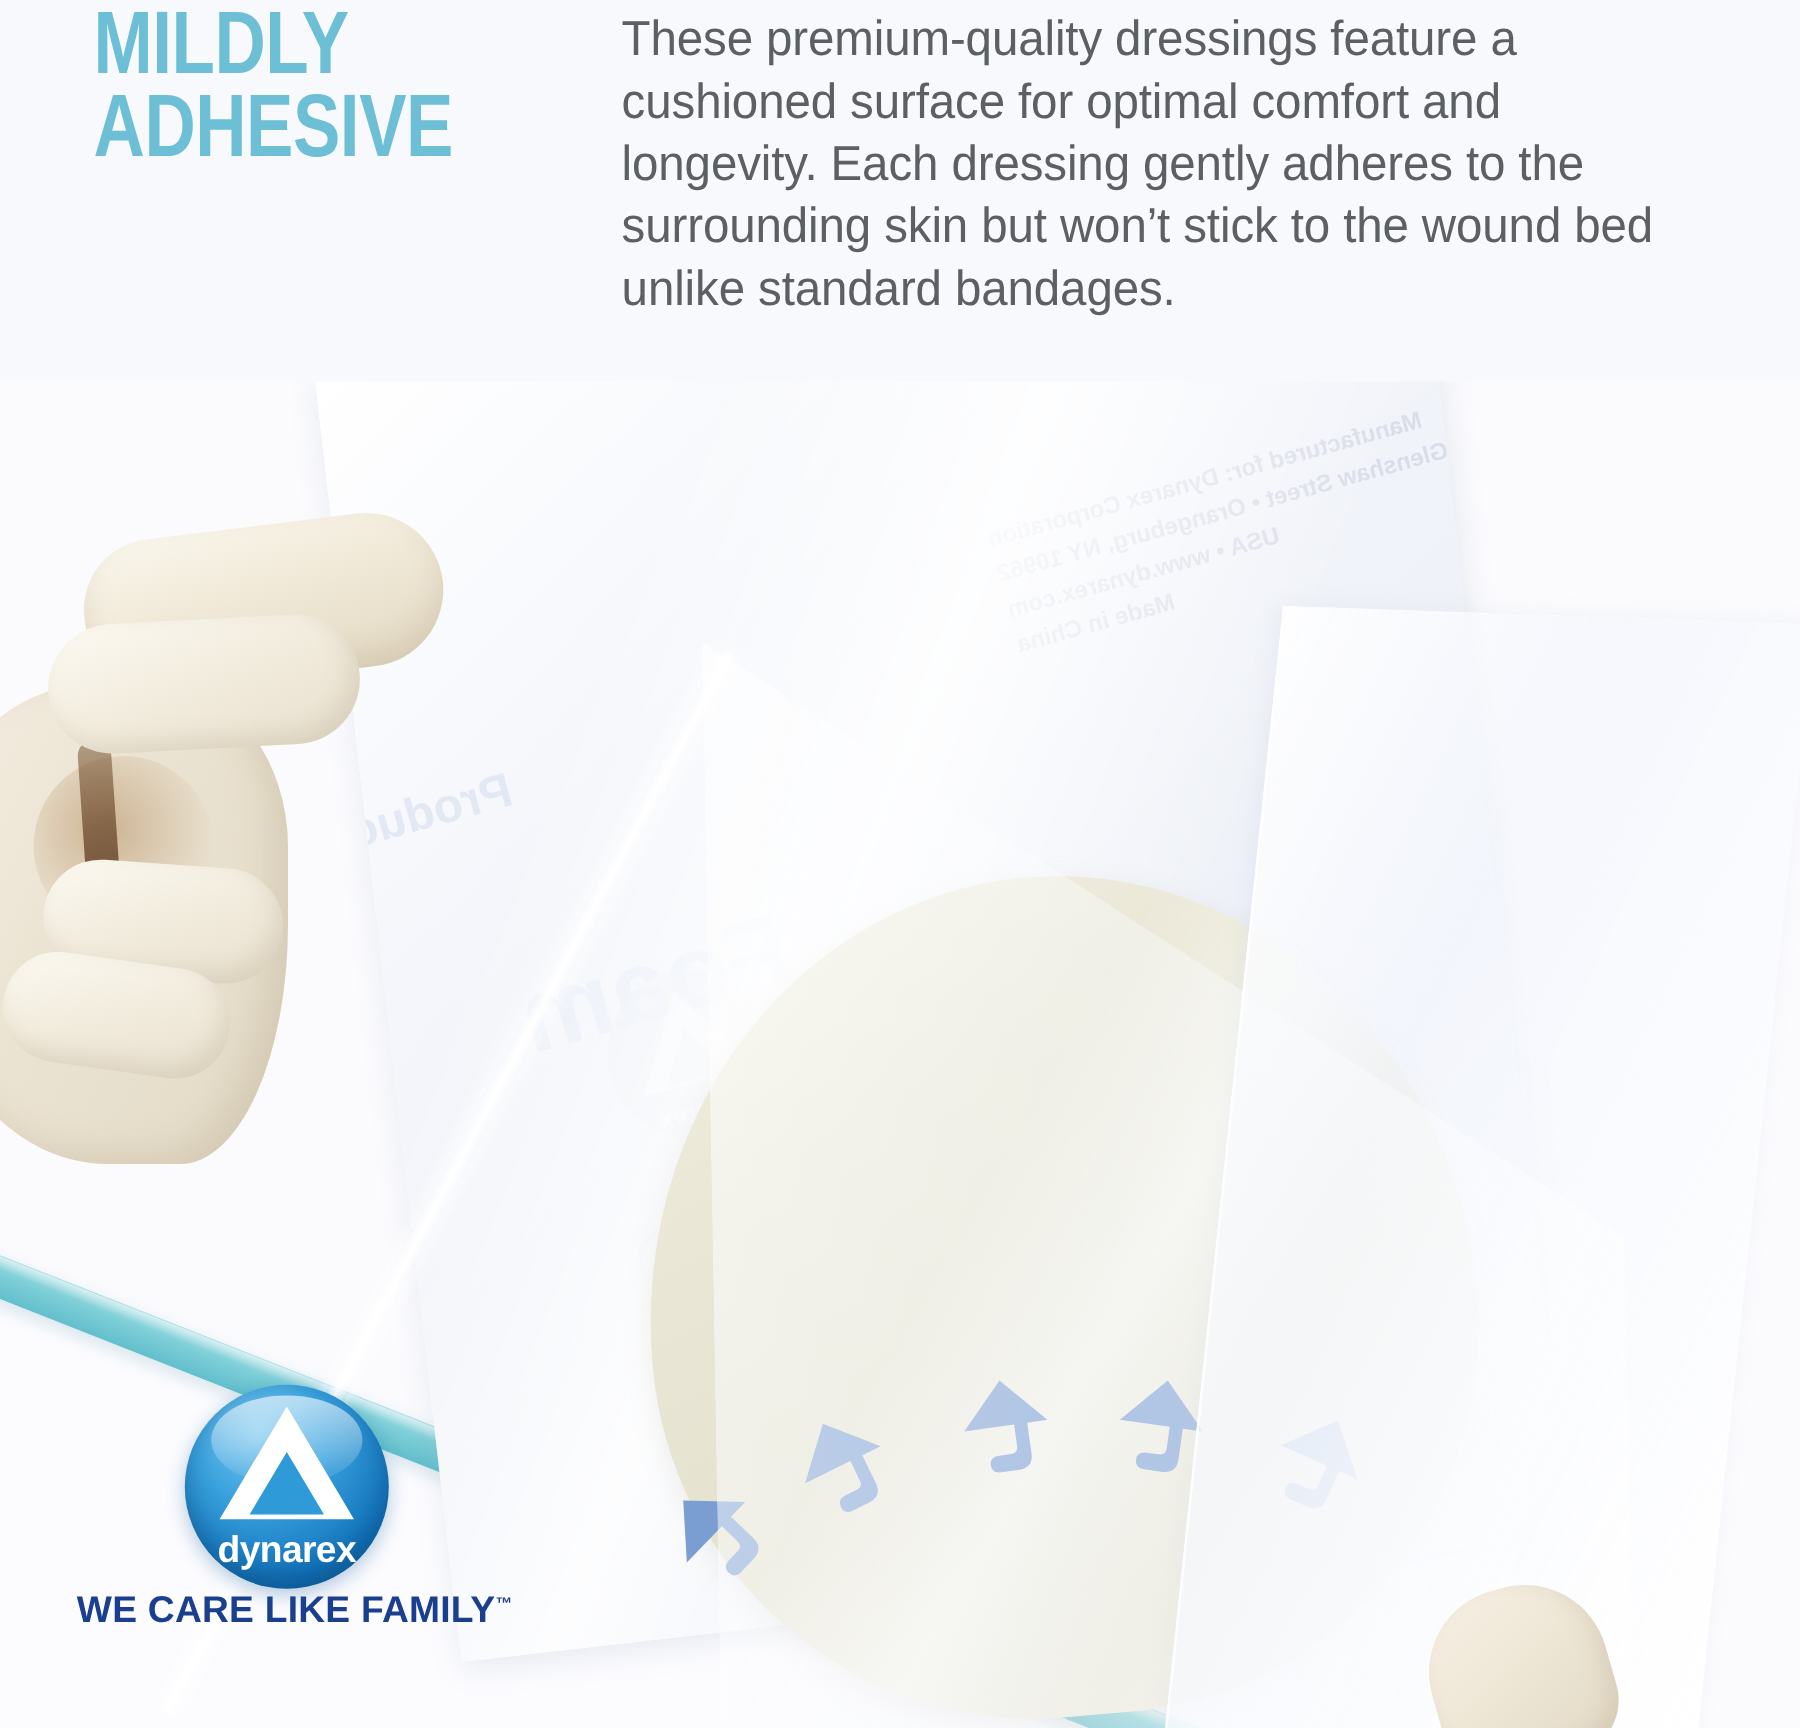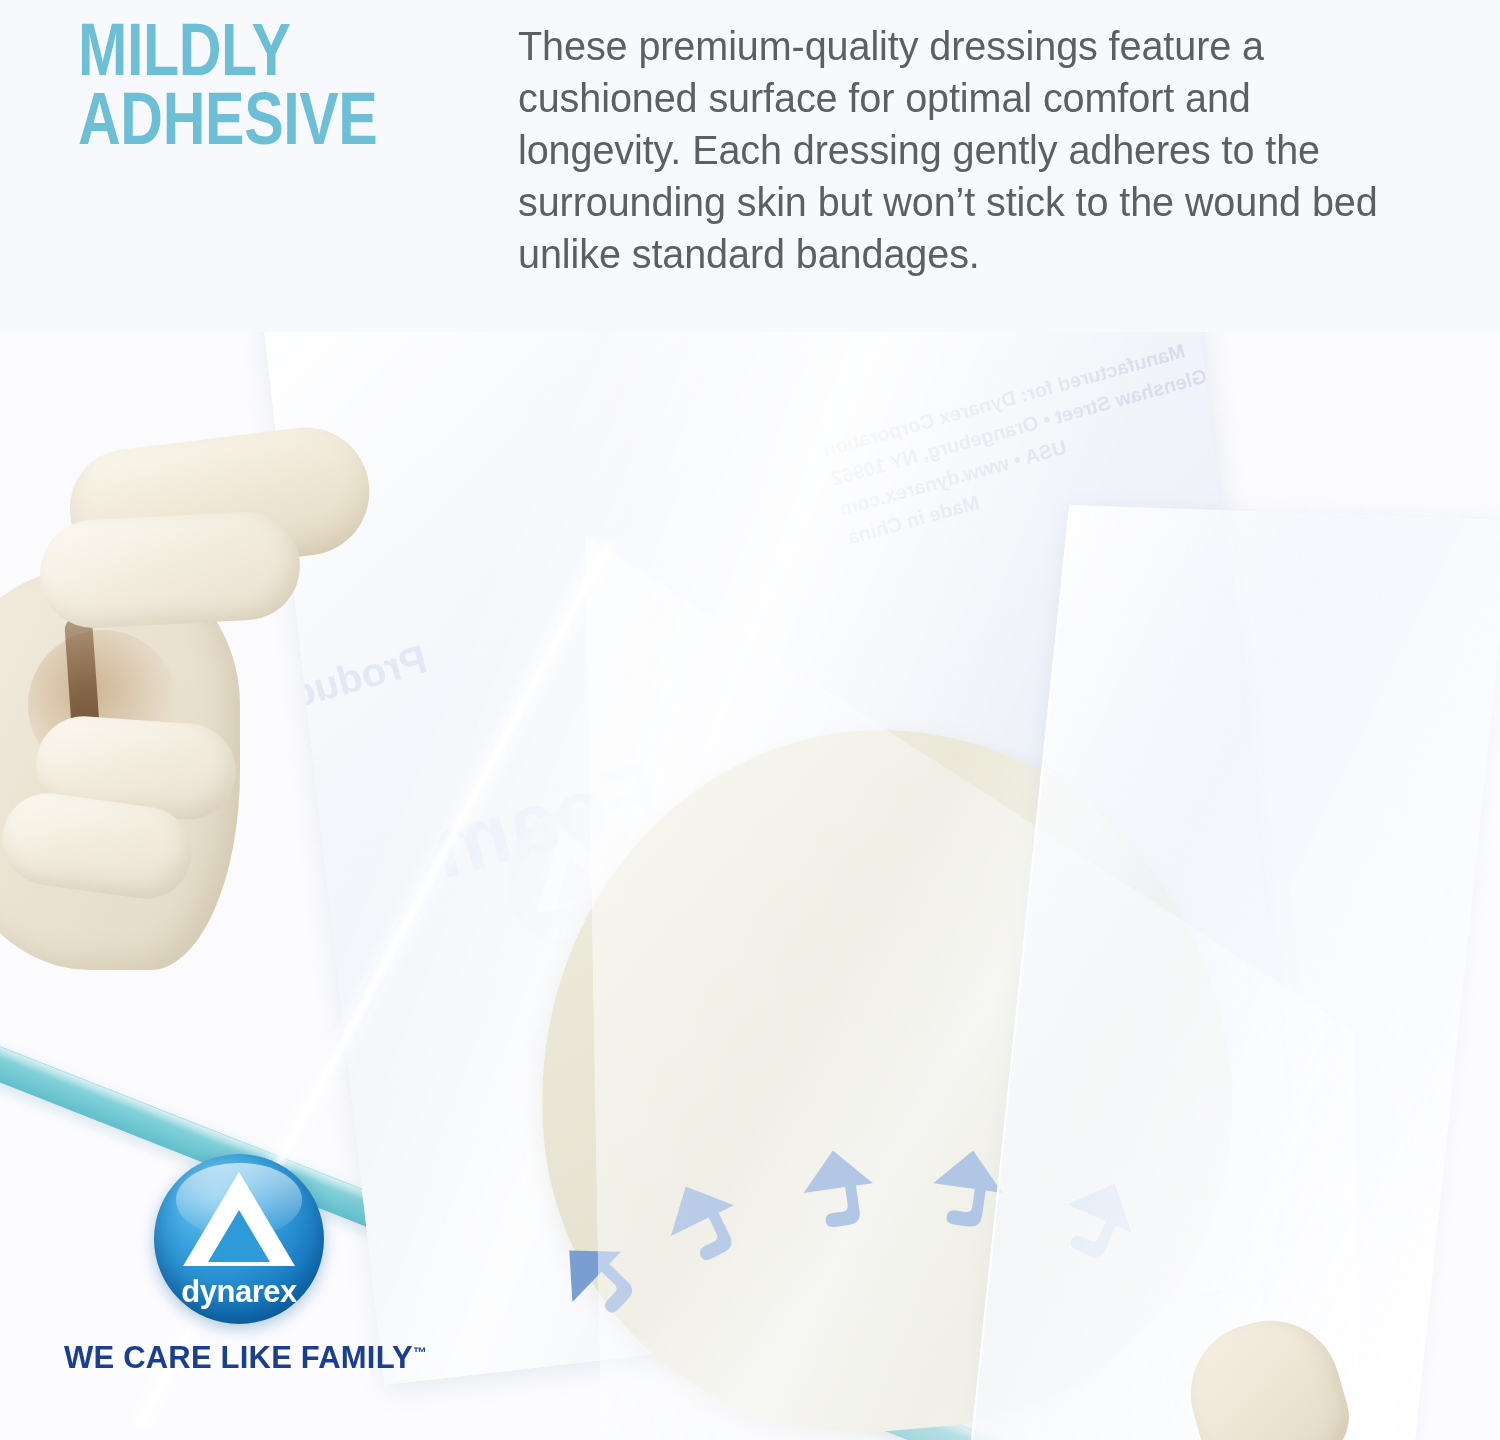--- a/index.html
+++ b/index.html
@@ -12,21 +12,21 @@
     width: 1500px;
     height: 1440px;
     overflow: hidden;
     background: #f8f9fd;
     font-family: "Liberation Sans", sans-serif;
   }
 
   
   .top-band {
     position: absolute;
-    left: 0; top: 14px;
+    left: 0; top: 0;
     width: 1500px;
     height: 318px;
     background: #f8f9fd;
     z-index: 40;
   }
   .headline {
     position: absolute;
     left: 78px;
     top: 2px;
     width: 420px;
@@ -473,21 +473,20 @@
     bottom: 14px;
     text-align: center;
     color: #ffffff;
     font-family: "Liberation Sans", sans-serif;
     font-weight: 700;
     font-size: 31px;
     letter-spacing: -0.5px;
     z-index: 5;
   }
   .logo-tagline {
-    margin-top: 16px;
     text-align: center;
     color: #1b3f8f;
     font-family: "Liberation Sans", sans-serif;
     font-weight: 700;
     font-size: 31px;
     letter-spacing: 0.2px;
     white-space: nowrap;
   }
   .logo-tagline sup {
     font-size: 14px;

